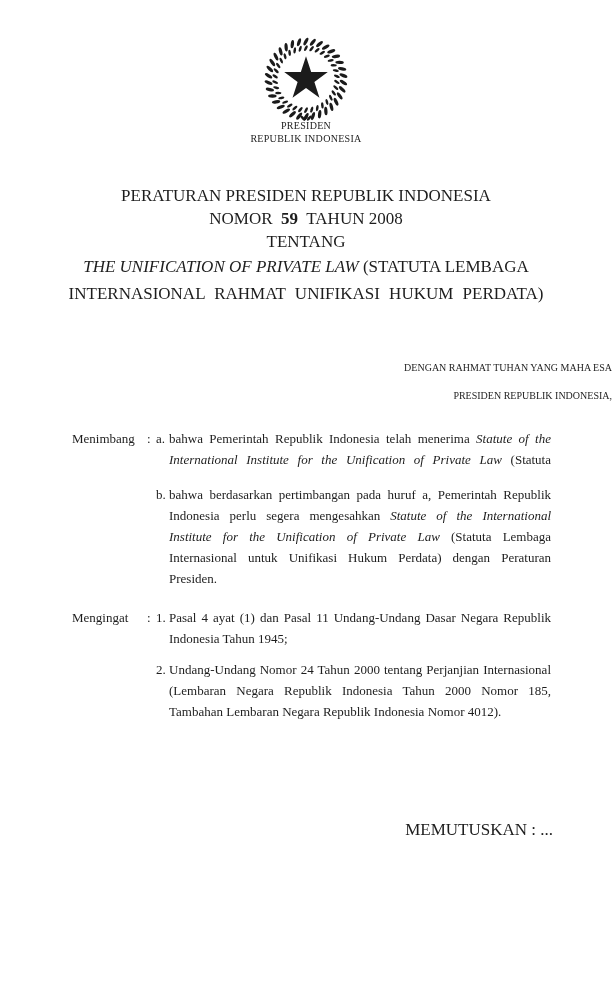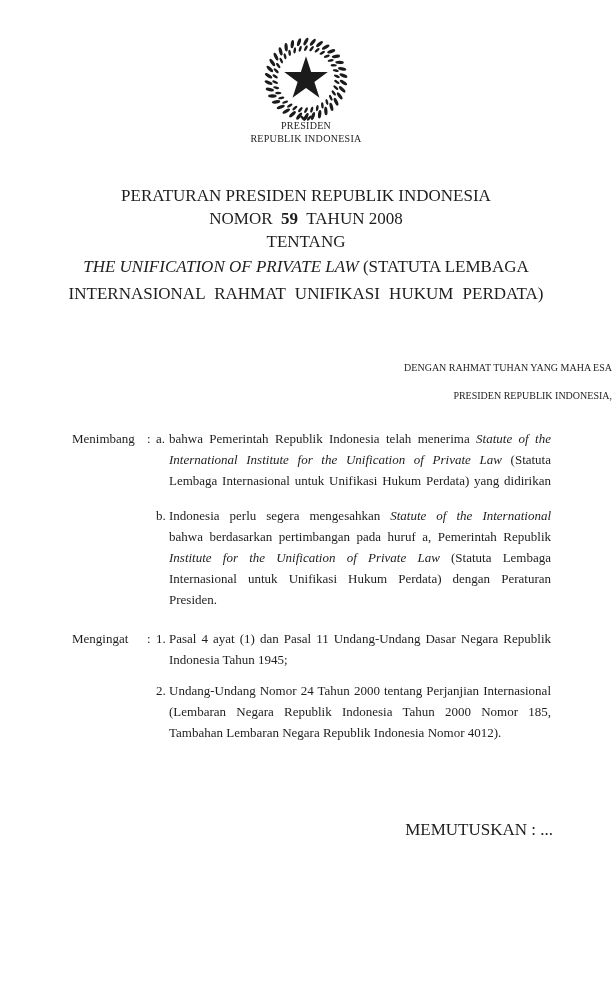--- a/index.html
+++ b/index.html
@@ -139,28 +139,27 @@
   <div class="body-block">
       <section class="clause sec0">
         <div class="clabel">Menimbang</div>
         <div class="ccolon">:</div>
         <div class="citems">
           <div class="item">
             <div class="marker">a.</div>
             <div class="ptext">
               <div class="pl jl"><span>bahwa Pemerintah Republik Indonesia telah menerima </span><span class="it">Statute of the</span></div>
               <div class="pl jl"><span class="it">International Institute for the Unification of Private Law</span><span> (Statuta</span></div>
-              <div class="pl jl"><span>Lembaga Internasional untuk Unifikasi Hukum Perdata) yang didirikan</span></div>
             </div>
           </div>
           <div class="item">
             <div class="marker">b.</div>
             <div class="ptext">
+              <div class="pl jl"><span>bahwa berdasarkan pertimbangan pada huruf a, Pemerintah Republik</span></div>
               <div class="pl jl"><span>Indonesia perlu segera mengesahkan </span><span class="it">Statute of the International</span></div>
-              <div class="pl jl"><span>bahwa berdasarkan pertimbangan pada huruf a, Pemerintah Republik</span></div>
               <div class="pl jl"><span class="it">Institute for the Unification of Private Law</span><span> (Statuta Lembaga</span></div>
               <div class="pl jl"><span>Internasional untuk Unifikasi Hukum Perdata) dengan Peraturan</span></div>
               <div class="pl"><span>Presiden.</span></div>
             </div>
           </div>
         </div>
       </section>
       <section class="clause sec1">
         <div class="clabel">Mengingat</div>
         <div class="ccolon">:</div>

